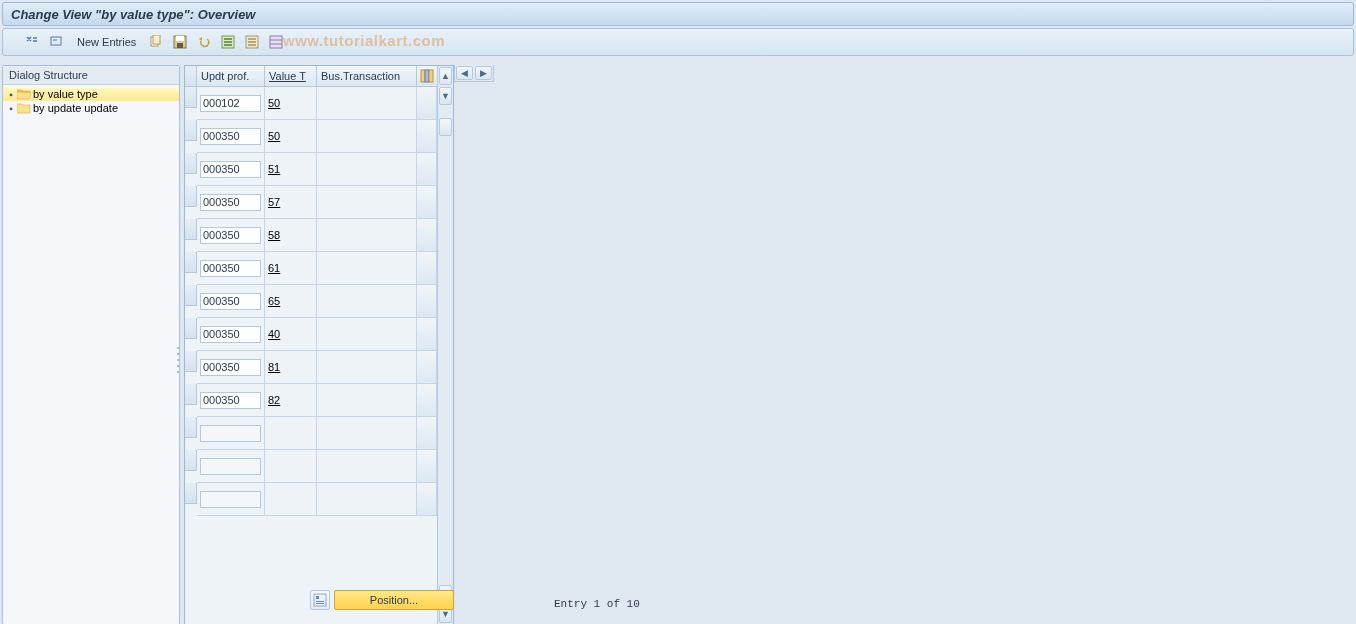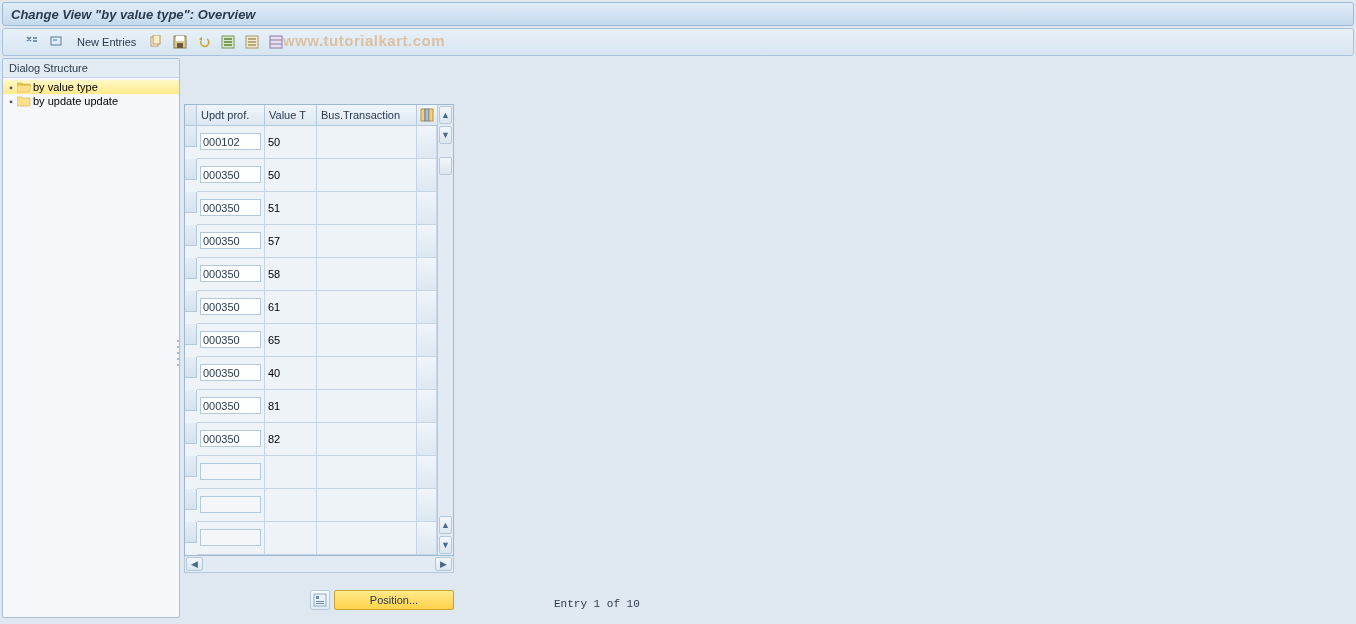--- a/index.html
+++ b/index.html
@@ -61,21 +61,21 @@
     top: 3px;
     font-size: 15px;
     font-weight: bold;
     color: rgba(220,150,80,0.5);
     letter-spacing: 0.5px;
     pointer-events: none;
   }
   
   .content {
     display: flex;
-    margin: 2px 2px 2px 2px;
+    margin: 9px 2px 2px 2px;
     gap: 4px;
     height: 560px;
   }
   
   .dialog-panel {
     width: 178px;
     background: #f5f7fa;
     border: 1px solid #a7c1dc;
     border-radius: 2px;
     display: flex;
@@ -131,22 +131,21 @@
   }
   .drag-handle span {
     width: 2px;
     height: 2px;
     background: #8faac4;
     border-radius: 50%;
   }
   
   .table-wrap {
     display: flex;
-    flex-direction: column;
-    justify-content: center;
+    flex-direction: row;
   }
   .grid {
     border: 1px solid #9db8d2;
     background: #eef3f8;
     display: flex;
   }
   .grid-body {
     flex: 1;
   }
   .grid-header-row, .grid-row {
@@ -185,21 +184,21 @@
     background: #fdfefe;
     width: 100%;
     height: 17px;
     font-size: 11px;
     padding: 0 2px;
     font-family: Arial, sans-serif;
     color: #2a3b4d;
   }
   .grid-cell.empty .grid-input { background: #f4f7fa; }
   .col-updt { width: 68px; }
-  .col-valuet { width: 52px; }
+  .col-valuet { width: 52px; text-decoration: underline; }
   .col-bus { width: 100px; }
   .settings-cell {
     width: 20px;
     background: linear-gradient(#f0f5fa, #dce8f2);
     border-bottom: 1px solid #b5c9dc;
     display: flex;
     align-items: center;
     justify-content: center;
   }
   .vscroll {

